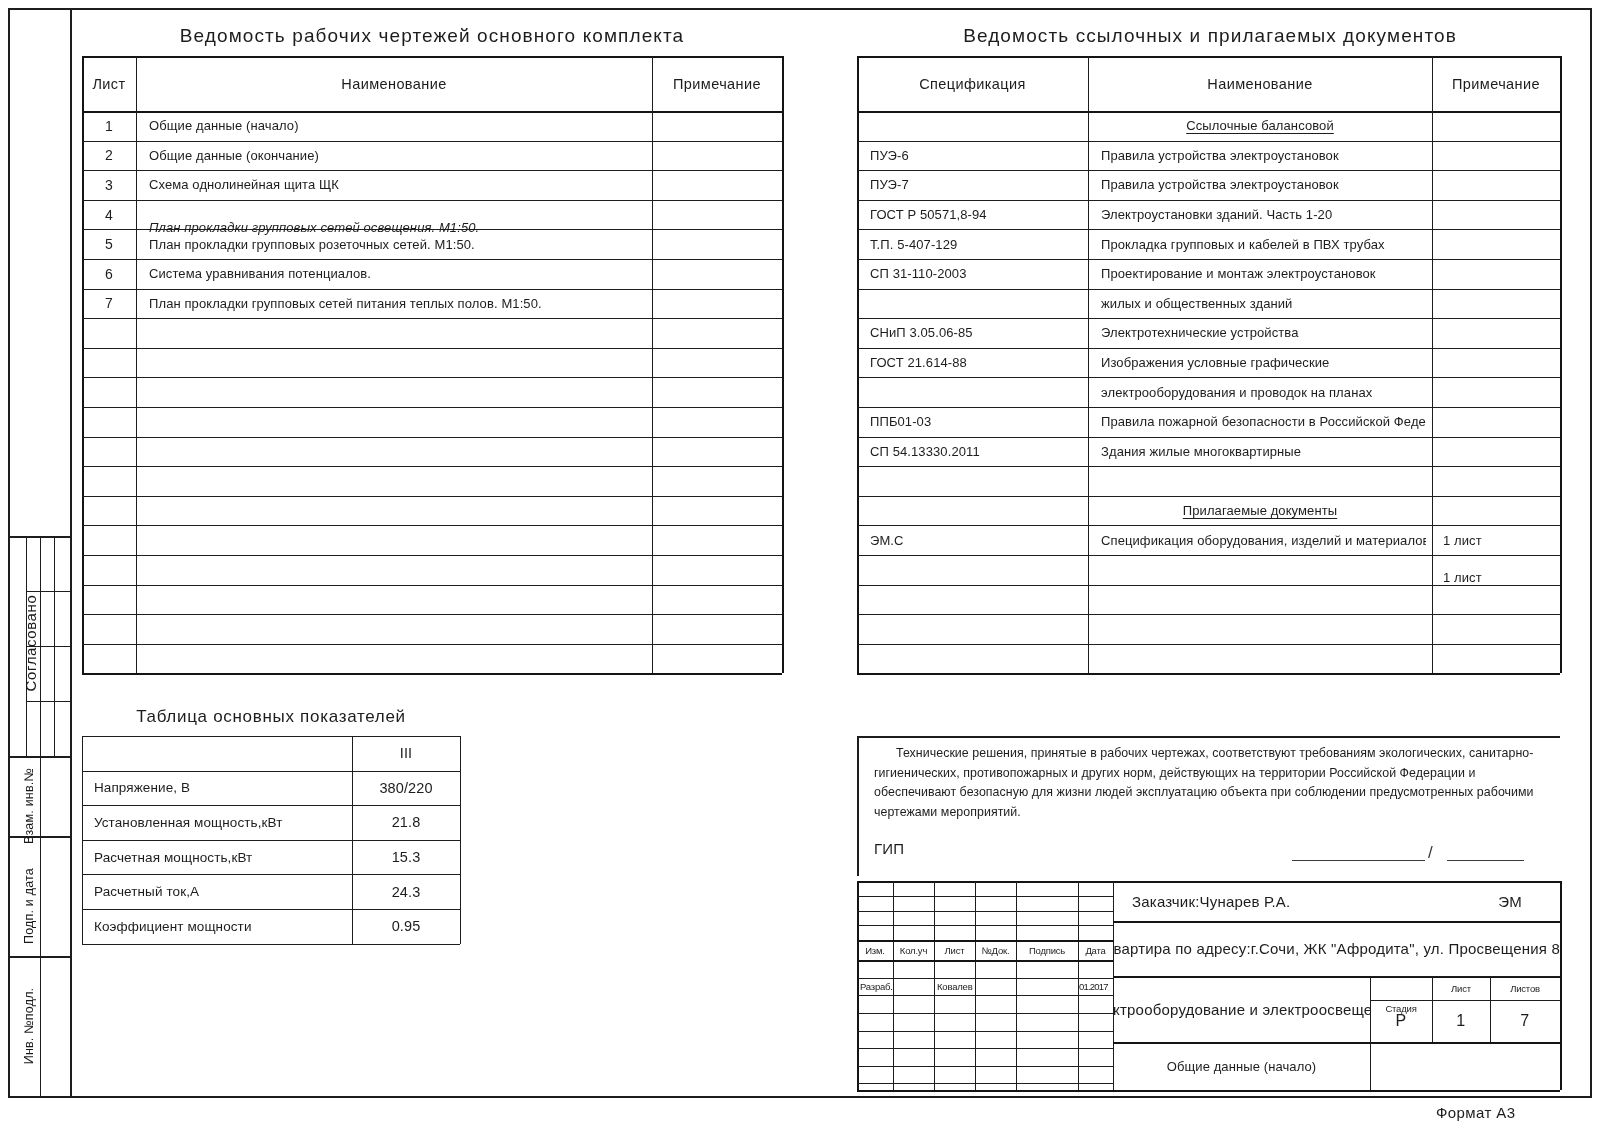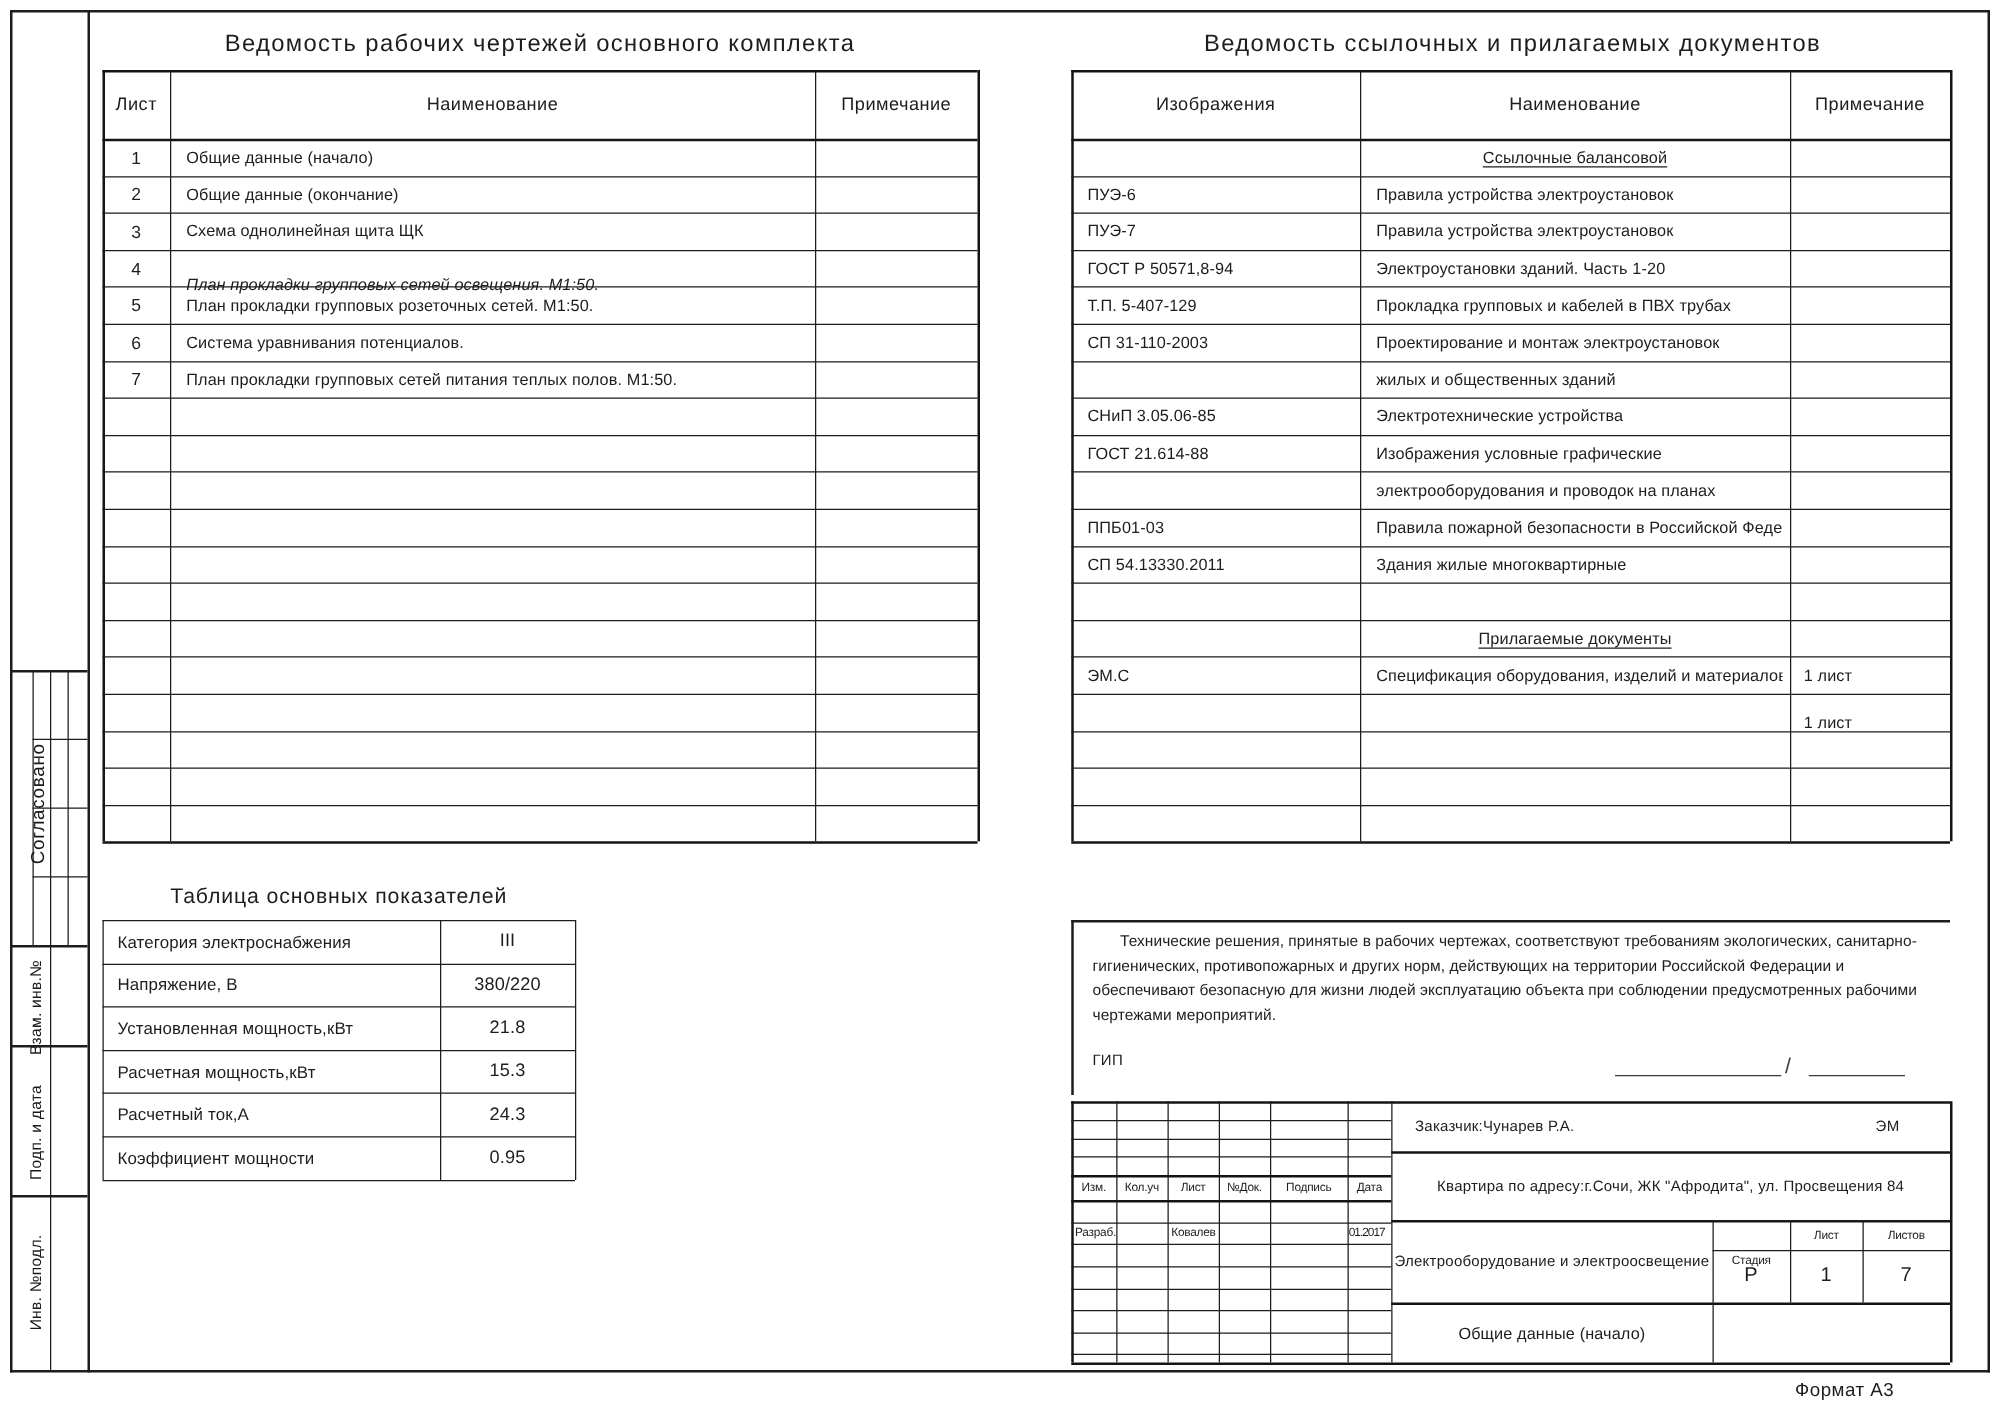--- a/index.html
+++ b/index.html
@@ -54,21 +54,21 @@
     letter-spacing: .1px;
   }
   .t-num {
     font-size: 14px;
   }
   .t-tiny {
     font-size: 9.5px;
     letter-spacing: -.2px;
   }
   .t-stampmain {
-    font-size: 12px;
+    font-size: 15px;
     letter-spacing: .2px;
   }
   .t-note {
     font-size: 12.4px;
     line-height: 19.6px;
     letter-spacing: .05px;
     white-space: normal;
   }
   .underline-txt { text-decoration: underline; text-underline-offset: 3px; }
 
@@ -372,21 +372,21 @@
       <span></span>
     </div>
     <div class="ln" style="left: 857px; top: 56px; width: 703px; height: 2px; background: rgb(20, 20, 20);"></div>
     <div class="ln" style="left: 857px; top: 111px; width: 703px; height: 2px; background: rgb(20, 20, 20);"></div>
     <div class="ln" style="left: 857px; top: 673.4px; width: 703px; height: 2px; background: rgb(20, 20, 20);"></div>
     <div class="ln" style="left: 857px; top: 56px; width: 2px; height: 617.4px; background: rgb(20, 20, 20);"></div>
     <div class="ln" style="left: 1560px; top: 56px; width: 2px; height: 617.4px; background: rgb(20, 20, 20);"></div>
     <div class="ln" style="left: 1088px; top: 56px; width: 1px; height: 617.4px;"></div>
     <div class="ln" style="left: 1432px; top: 56px; width: 1px; height: 617.4px;"></div>
     <div class="cell ctr t-head" style="left: 857px; top: 56px; width: 231px; height: 55px;">
-      <span>Изображения</span>
+      <span>Спецификация</span>
     </div>
     <div class="cell ctr t-head" style="left: 1088px; top: 56px; width: 344px; height: 55px;">
       <span>Наименование</span>
     </div>
     <div class="cell ctr t-head" style="left: 1432px; top: 56px; width: 128px; height: 55px;">
       <span>Примечание</span>
     </div>
     <div class="cell lft t-body" style="left: 863px; top: 111px; width: 219px; height: 29.6px; padding-left: 7px;">
       <span></span>
     </div>
@@ -571,23 +571,20 @@
       <span></span>
     </div>
     <div class="cell lft t-body" style="left: 1436px; top: 643.8px; width: 120px; height: 29.6px; padding-left: 7px;">
       <span></span>
     </div>
     <div class="ln" style="left: 82px; top: 736px; width: 378px; height: 1px;"></div>
     <div class="ln" style="left: 82px; top: 943.6px; width: 378px; height: 1px;"></div>
     <div class="ln" style="left: 82px; top: 736px; width: 1px; height: 207.6px;"></div>
     <div class="ln" style="left: 460px; top: 736px; width: 1px; height: 207.6px;"></div>
     <div class="ln" style="left: 352px; top: 736px; width: 1px; height: 207.6px;"></div>
-    <div class="cell lft t-body" style="left: 87px; top: 736px; width: 260px; height: 34.6px; padding-left: 7px;;font-size:13.5px">
-      <span>Категория электроснабжения</span>
-    </div>
     <div class="cell ctr t-body" style="left: 352px; top: 736px; width: 108px; height: 34.6px;;font-size:14.5px">
       <span>III</span>
     </div>
     <div class="ln" style="left: 82px; top: 771px; width: 378px; height: 1px;"></div>
     <div class="cell lft t-body" style="left: 87px; top: 770.6px; width: 260px; height: 34.6px; padding-left: 7px;;font-size:13.5px">
       <span>Напряжение, В</span>
     </div>
     <div class="cell ctr t-body" style="left: 352px; top: 770.6px; width: 108px; height: 34.6px;;font-size:14.5px">
       <span>380/220</span>
     </div>

